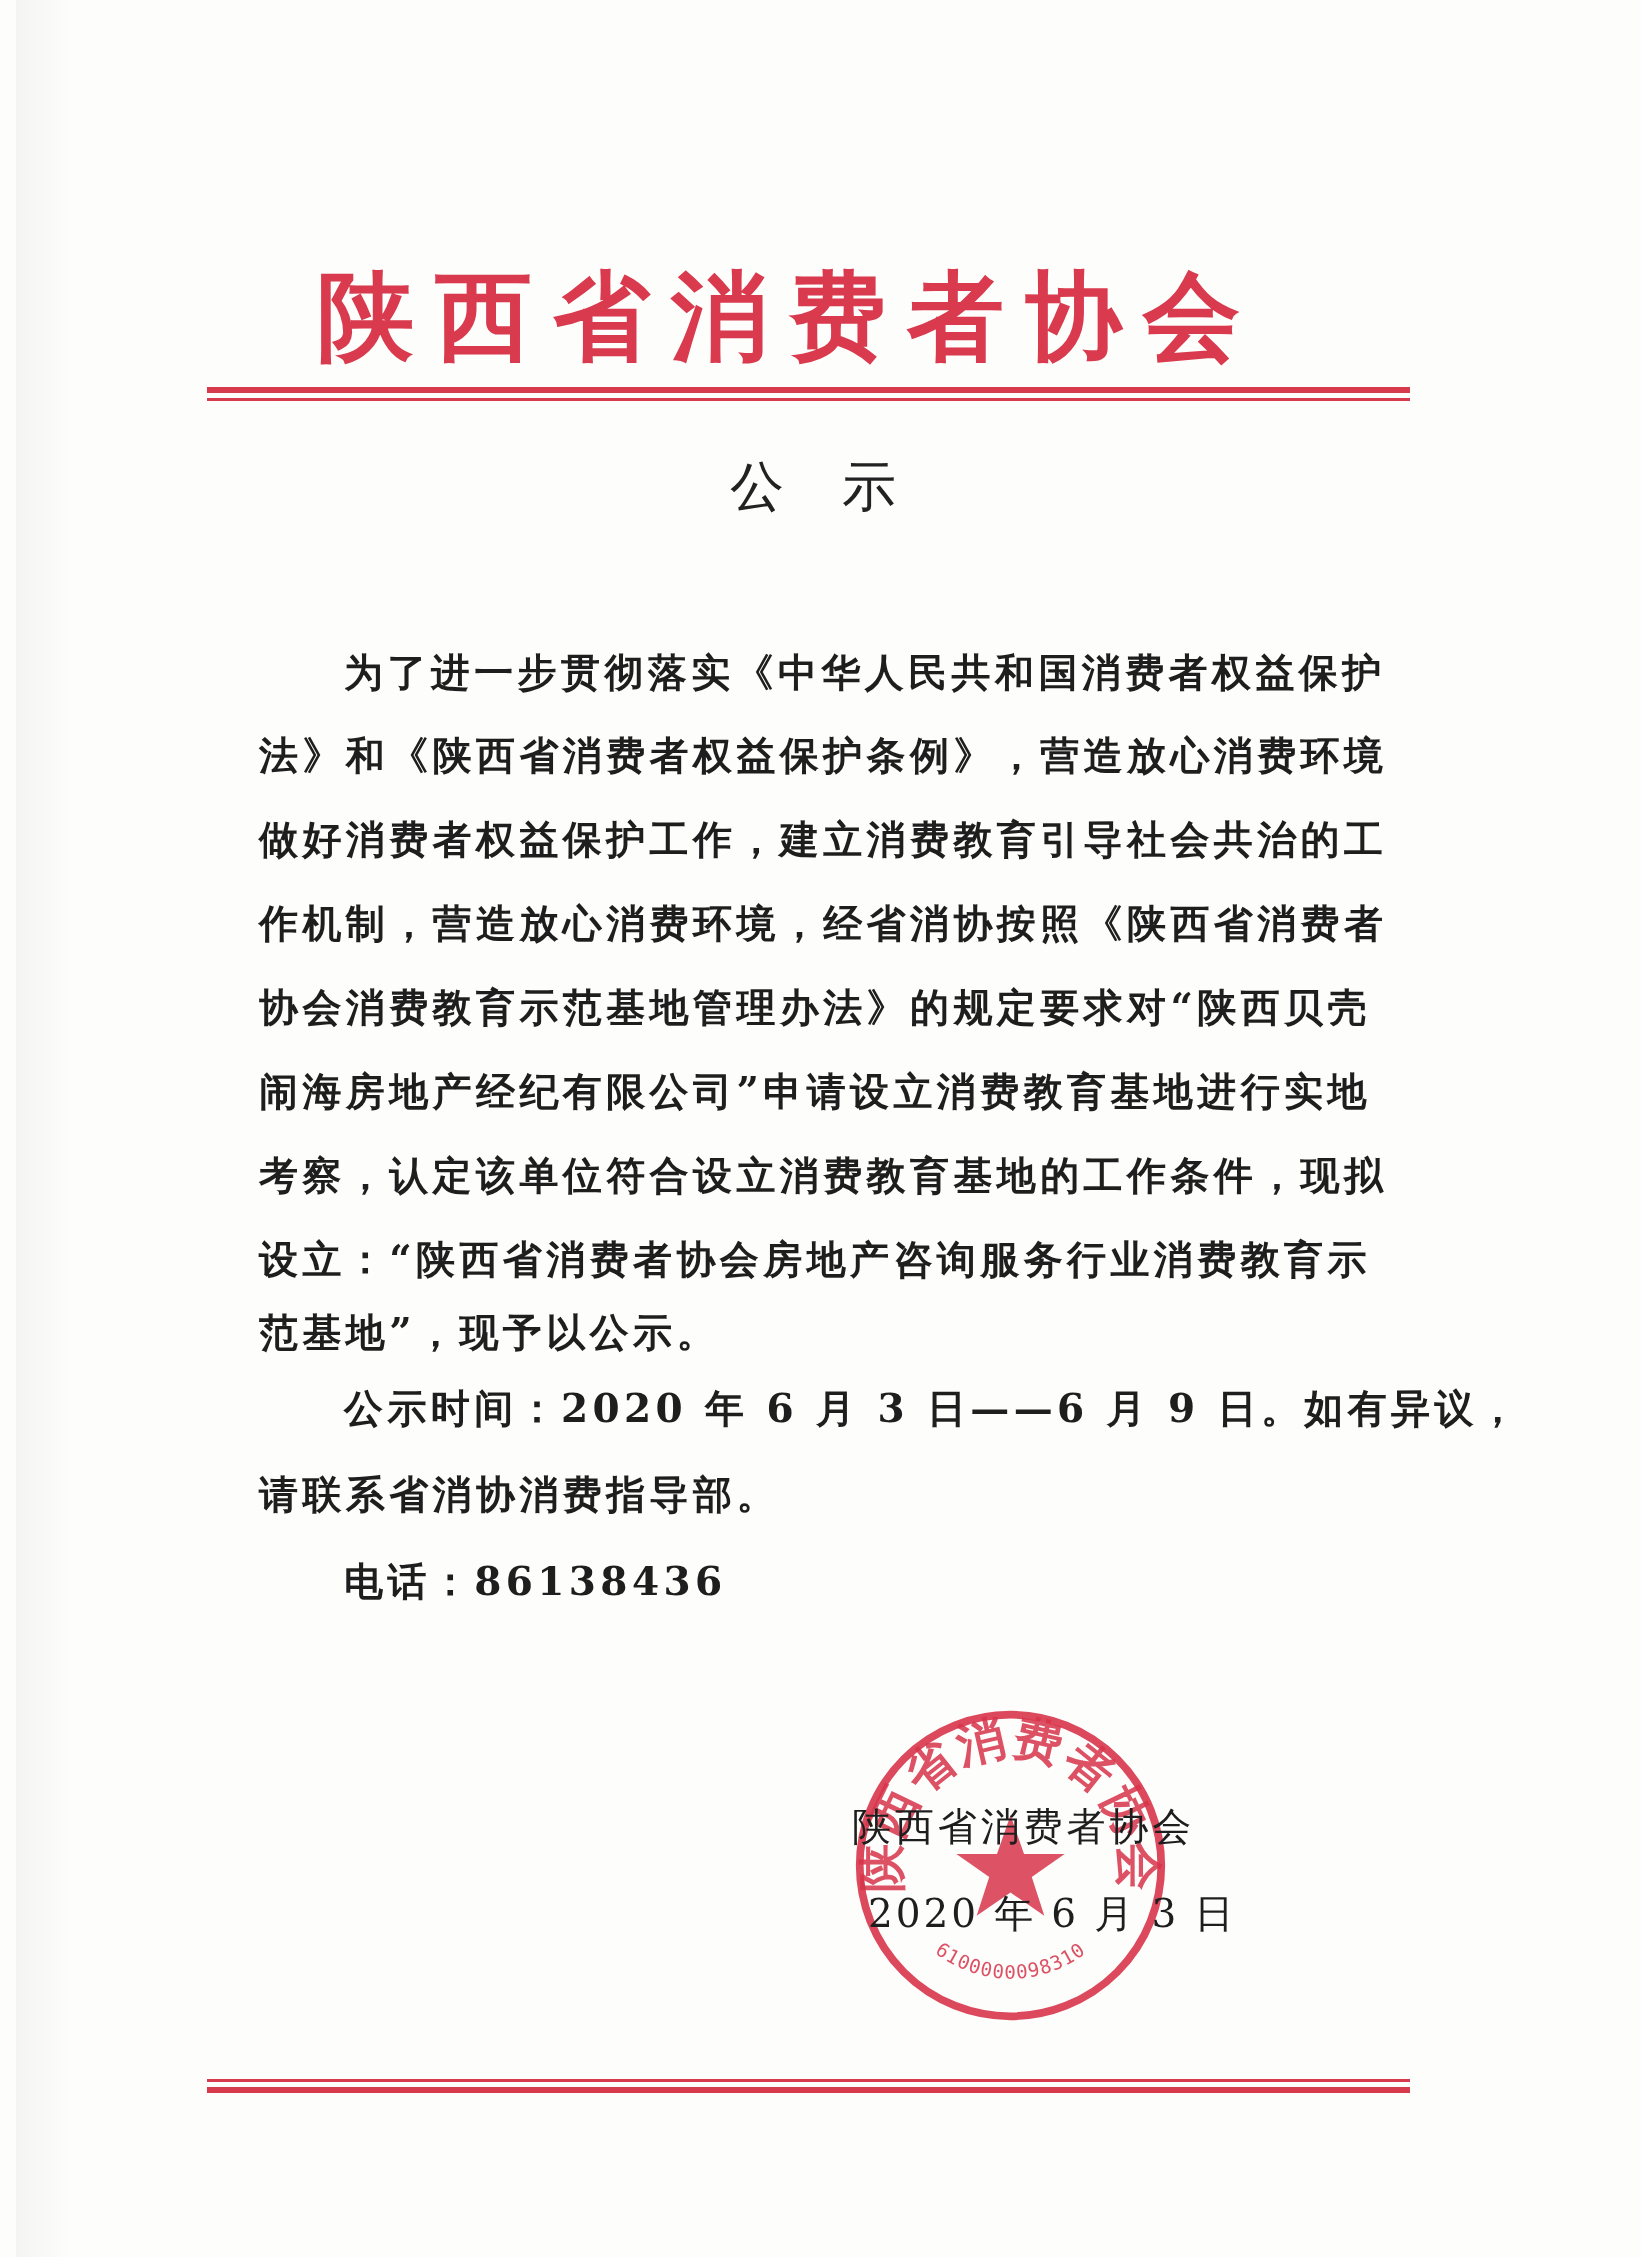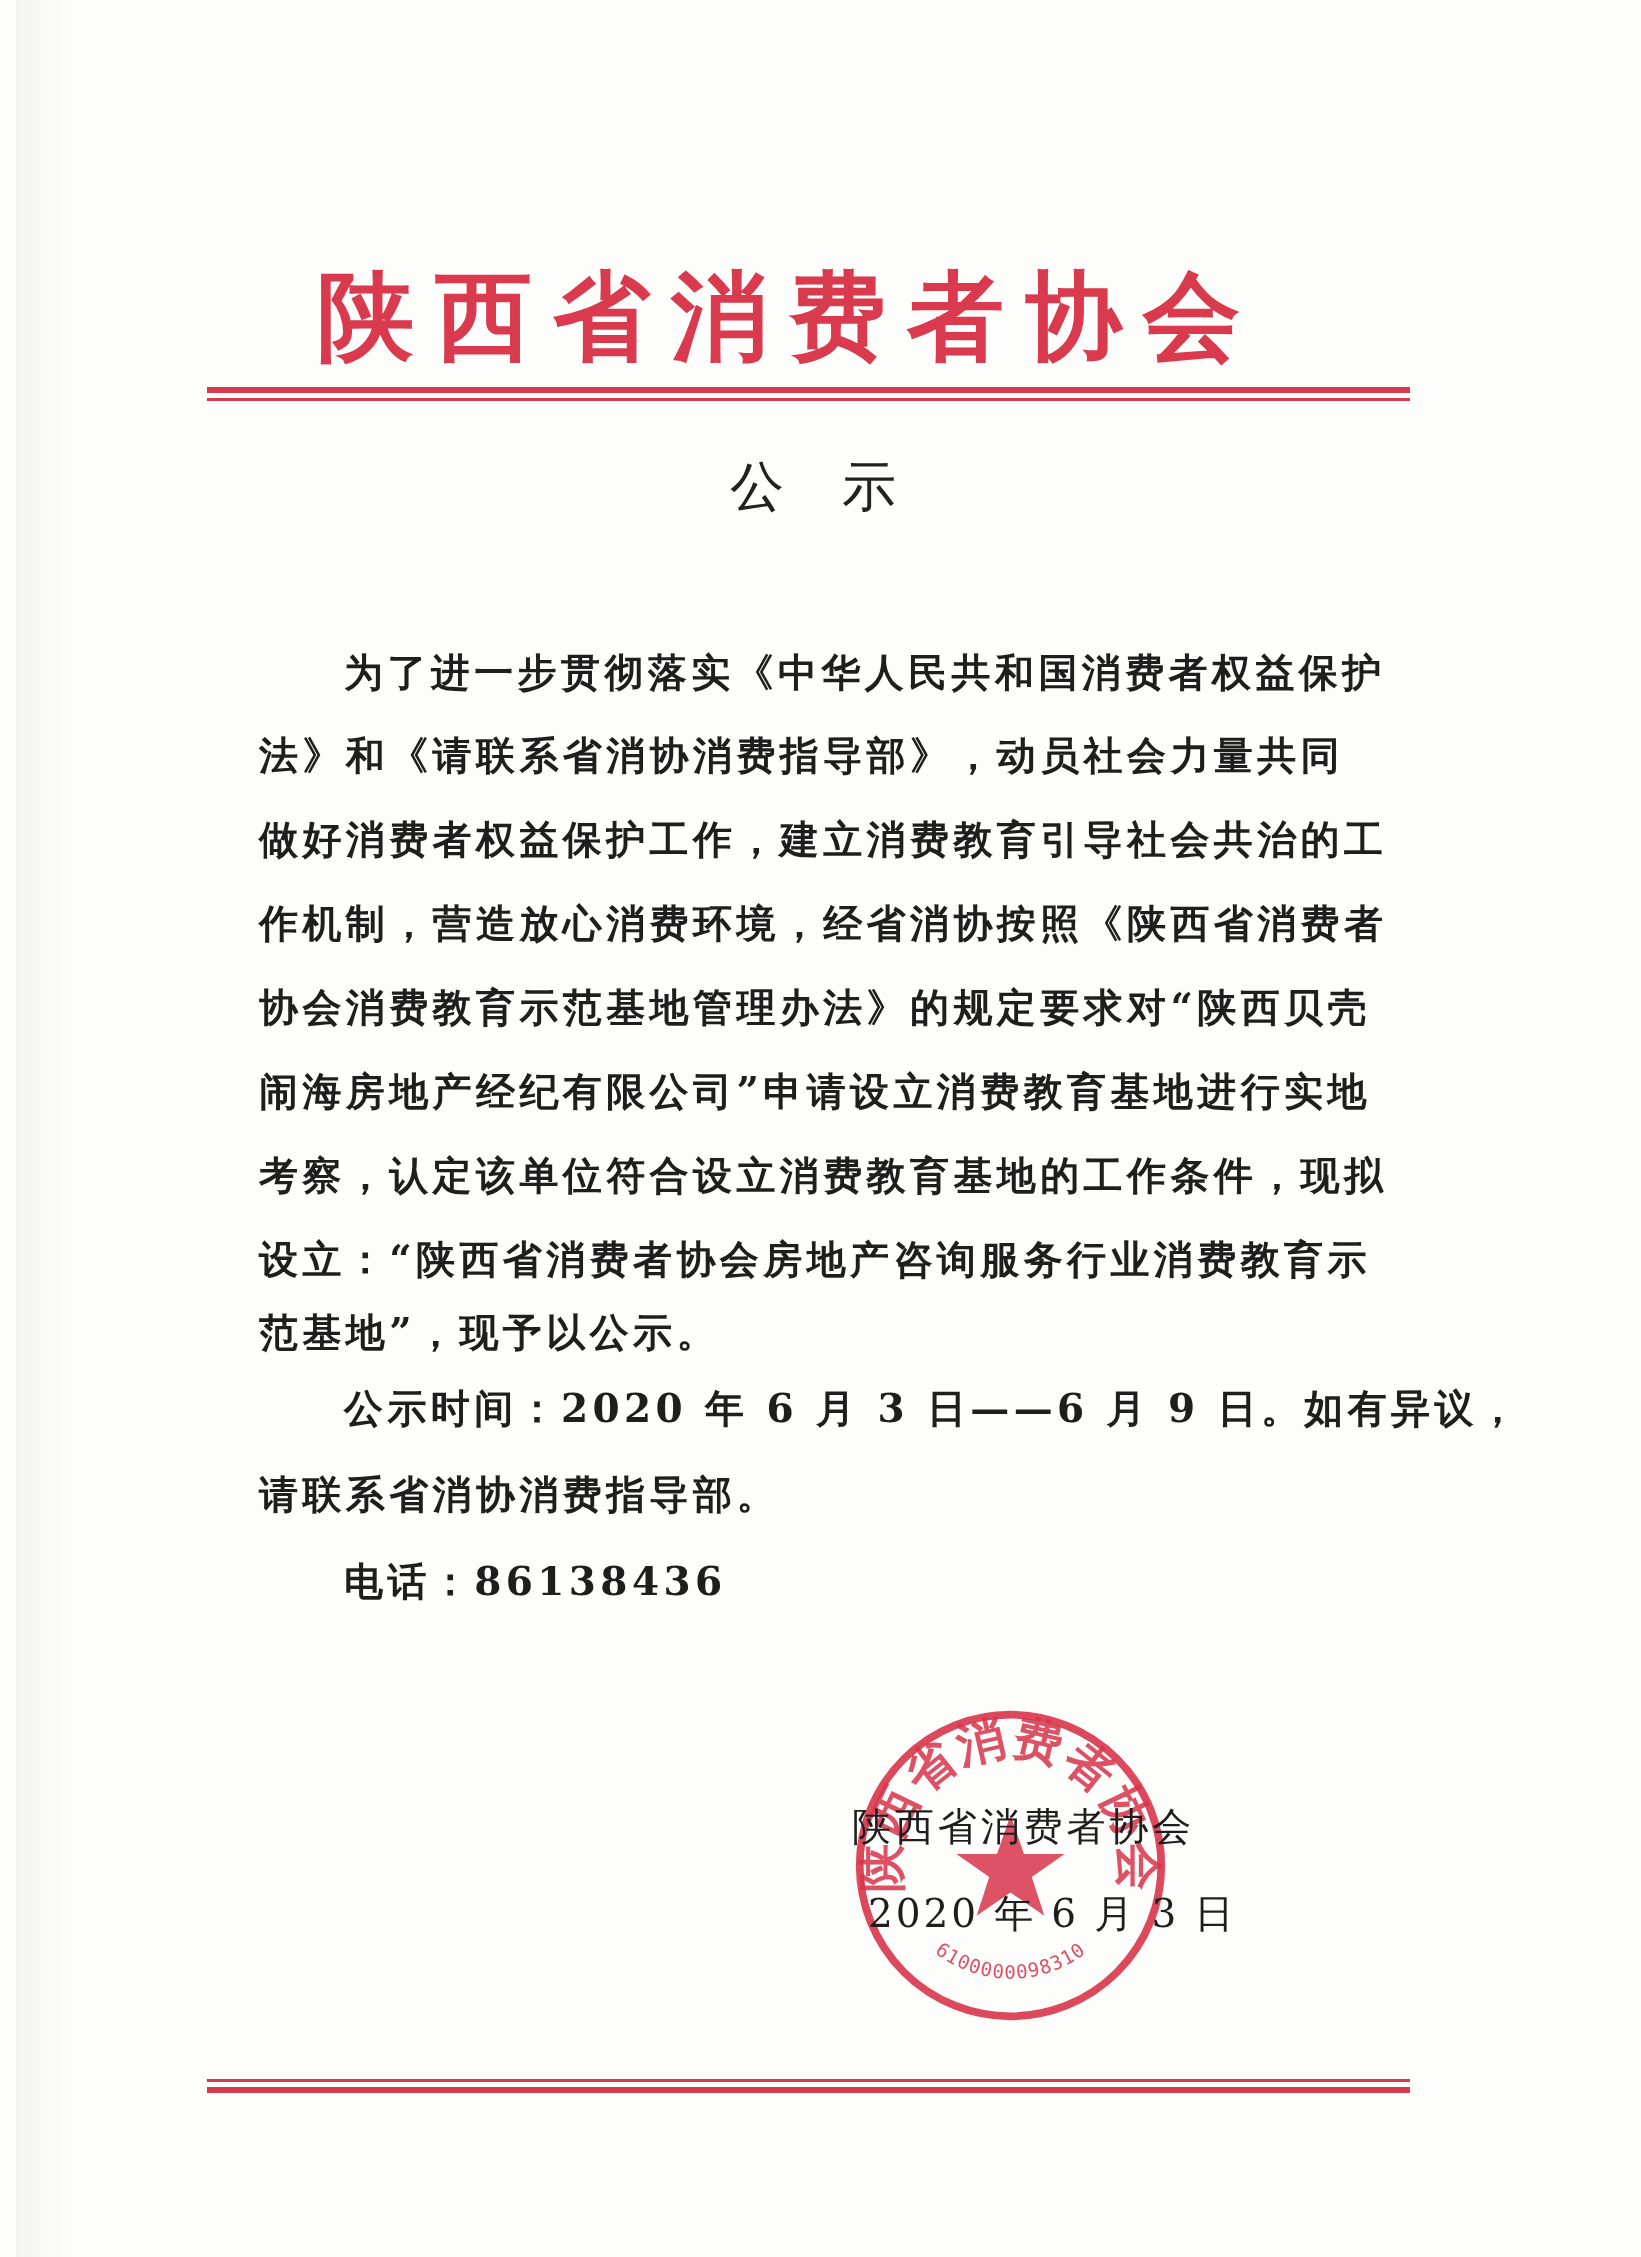--- a/index.html
+++ b/index.html
@@ -34,21 +34,21 @@
 <div class="page">
   <div class="scan-edge"></div>
 
   <div class="org-title">陕西省消费者协会</div>
   <div class="rule thick-top"></div>
   <div class="rule thin-top"></div>
 
   <div class="notice-title">公示</div>
 
   <div class="line indent" style="top:638px">为了进一步贯彻落实《中华人民共和国消费者权益保护</div>
-  <div class="line" style="top:721px">法》和《请联系省消协消费指导部》，动员社会力量共同</div>
+  <div class="line" style="top:721px">法》和《陕西省消费者权益保护条例》，营造放心消费环境</div>
   <div class="line" style="top:805px">做好消费者权益保护工作，建立消费教育引导社会共治的工</div>
   <div class="line" style="top:889px">作机制，营造放心消费环境，经省消协按照《陕西省消费者</div>
   <div class="line" style="top:973px">协会消费教育示范基地管理办法》的规定要求对“陕西贝壳</div>
   <div class="line" style="top:1057px">闹海房地产经纪有限公司”申请设立消费教育基地进行实地</div>
   <div class="line" style="top:1141px">考察，认定该单位符合设立消费教育基地的工作条件，现拟</div>
   <div class="line" style="top:1225px">设立：“陕西省消费者协会房地产咨询服务行业消费教育示</div>
   <div class="line" style="top:1298px">范基地”，现予以公示。</div>
   <div class="line indent" style="top:1374px">公示时间：2020 年 6 月 3 日——6 月 9 日。如有异议，</div>
   <div class="line" style="top:1460px">请联系省消协消费指导部。</div>
   <div class="line indent" style="top:1547px">电话：86138436</div>

